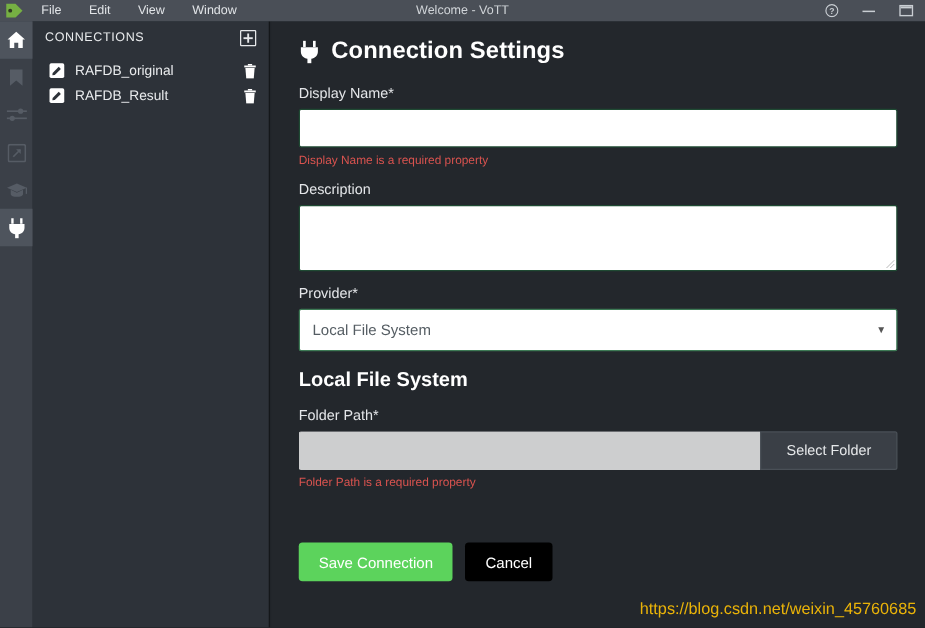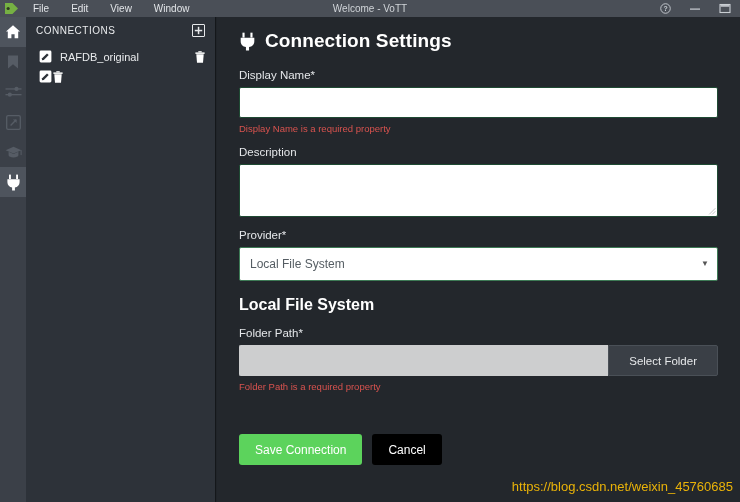--- a/index.html
+++ b/index.html
@@ -445,20 +445,21 @@
       </span>
     </div>
 
     <div class="conn-item">
       <span class="conn-item-icon">
         <svg width="13" height="13" viewBox="0 0 13 13">
           <rect x="0.6" y="0.6" width="11.8" height="11.8" rx="1.4" fill="#ffffff"></rect>
           <path d="M3.1 8.3 L8.0 3.4 L9.7 5.1 L4.8 10.0 L2.9 10.2 Z" fill="#2d3239"></path>
         </svg>
       </span>
+      <span class="conn-item-label">RAFDB_Result</span>
       <span class="conn-item-trash">
         <svg width="10" height="12" viewBox="0 0 10 12">
           <rect x="0.4" y="1.4" width="9.2" height="1.5" fill="#ffffff"></rect>
           <rect x="3.3" y="0.2" width="3.4" height="1.2" fill="#ffffff"></rect>
           <path d="M1.3 3.3 L8.7 3.3 L8.0 11.7 L2.0 11.7 Z" fill="#ffffff"></path>
         </svg>
       </span>
     </div>
   </div>
 

